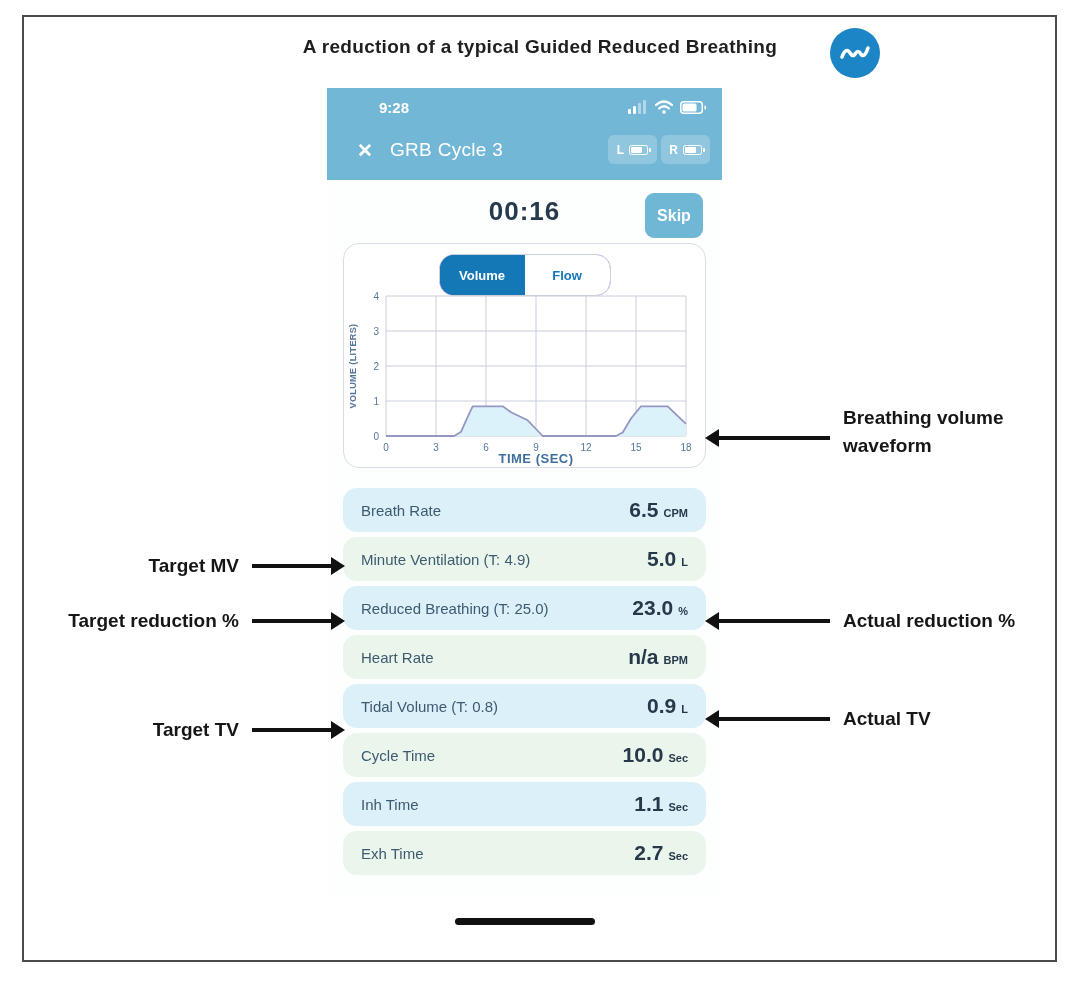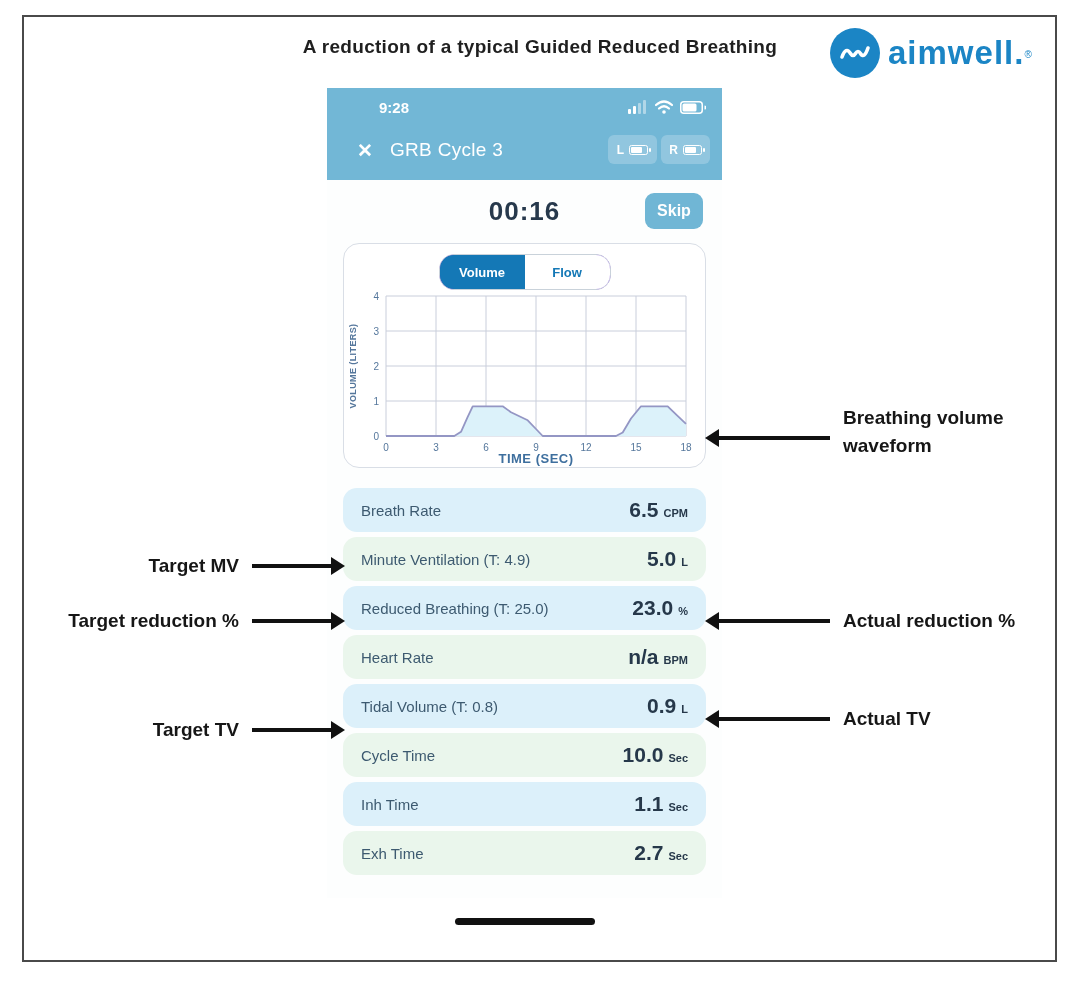--- a/index.html
+++ b/index.html
@@ -25,25 +25,25 @@
   .close-btn { position:absolute; left:24px; top:2px; width:28px; height:28px; font-size:19px; font-weight:700; color:#fff; display:flex; align-items:center; justify-content:center; cursor:pointer; }
   .hdr-title { position:absolute; left:63px; top:5px; font-size:19px; font-weight:500; color:#fff; letter-spacing:.3px; }
   .badges { position:absolute; right:12px; top:1px; display:flex; gap:4px; }
   .badge { width:49px; height:29px; background:rgba(255,255,255,.22); border-radius:6px; display:flex; align-items:center; justify-content:center; gap:5px; font-size:12px; font-weight:700; color:#fff; }
   .batt { width:19px; height:10px; border:1.5px solid #fff; border-radius:2.5px; position:relative; }
   .batt::before { content:''; position:absolute; left:1px; top:1px; bottom:1px; width:11px; background:#fff; border-radius:1px; }
   .batt::after { content:''; position:absolute; right:-4px; top:2px; width:2px; height:4px; background:#fff; border-radius:1px; }
 
   .timer-row { position:absolute; left:0; top:104px; width:395px; height:40px; }
   .timer-val { position:absolute; left:0; top:4px; width:395px; text-align:center; font-size:26px; font-weight:700; color:#27394c; letter-spacing:1px; }
-  .skip-btn { position:absolute; right:19px; top:1px; width:58px; height:36px; background:#70b6d5; border:none; border-radius:9px; color:#fff; font-size:16px; font-weight:700; font-family:"Liberation Sans",sans-serif; cursor:pointer; }
+  .skip-btn { position:absolute; right:19px; top:1px; width:58px; height:45px; background:#70b6d5; border:none; border-radius:9px; color:#fff; font-size:16px; font-weight:700; font-family:"Liberation Sans",sans-serif; cursor:pointer; }
 
   
   .chart-card { position:absolute; left:16px; top:155px; width:363px; height:225px; background:#fff; border:1px solid #d9dee6; border-radius:16px; }
-  .tab-pill { position:absolute; left:50%; transform:translateX(-50%); top:10px; width:172px; height:36px; border:1px solid #c9d2da; border-radius:15px; overflow:hidden; display:flex; background:#6d28d9; }
+  .tab-pill { position:absolute; left:50%; transform:translateX(-50%); top:10px; width:172px; height:42px; border:1px solid #c9d2da; border-radius:15px; overflow:hidden; display:flex; background:#6d28d9; }
   .tab { flex:1; display:flex; align-items:center; justify-content:center; font-size:13px; font-weight:600; cursor:pointer; }
   .tab.active { background:#1478b6; color:#fff; }
   .tab.inactive { background:#fff; color:#1478b6; }
   .chart-svg { position:absolute; left:0; top:40px; }
   .gridline { stroke:#c9cedb; stroke-width:1; }
   .ticklab { font-size:10px; fill:#55779c; font-family:"Liberation Sans",sans-serif; }
   .axislab { font-size:13px; fill:#3e6f9e; font-weight:600; letter-spacing:.5px; font-family:"Liberation Sans",sans-serif; }
   .axislab-y { font-size:9px; fill:#55779c; font-weight:600; letter-spacing:.4px; font-family:"Liberation Sans",sans-serif; }
 
   
@@ -78,23 +78,20 @@
 <div class="canvas">
   <div class="frame"></div>
 
   <div class="doc-title">A reduction of a typical Guided Reduced Breathing</div>
 
   <div class="logo">
     <div class="logo-badge">
       <svg width="36" height="36" viewBox="0 0 36 36">
         <path d="M5,22 Q9,11 13.5,18.5 Q16,22.5 18.5,18.5 Q21,14.5 23.5,18.5 Q27,24.5 31,13" stroke="#ffffff" stroke-width="3.6" fill="none" stroke-linecap="round"></path>
       </svg>
-    </div>
-    <div>
-      <span class="logo-word">aimwell.</span><span class="logo-reg">®</span>
     </div>
   </div>
 
   <div class="phone">
     <div class="phone-header">
       <div class="status-row">
         <span class="status-time">9:28</span>
         <span class="status-icons">
           <svg width="20" height="14" viewBox="0 0 20 14">
             <rect x="0" y="9" width="3" height="5" rx="1" fill="#fff"></rect>

